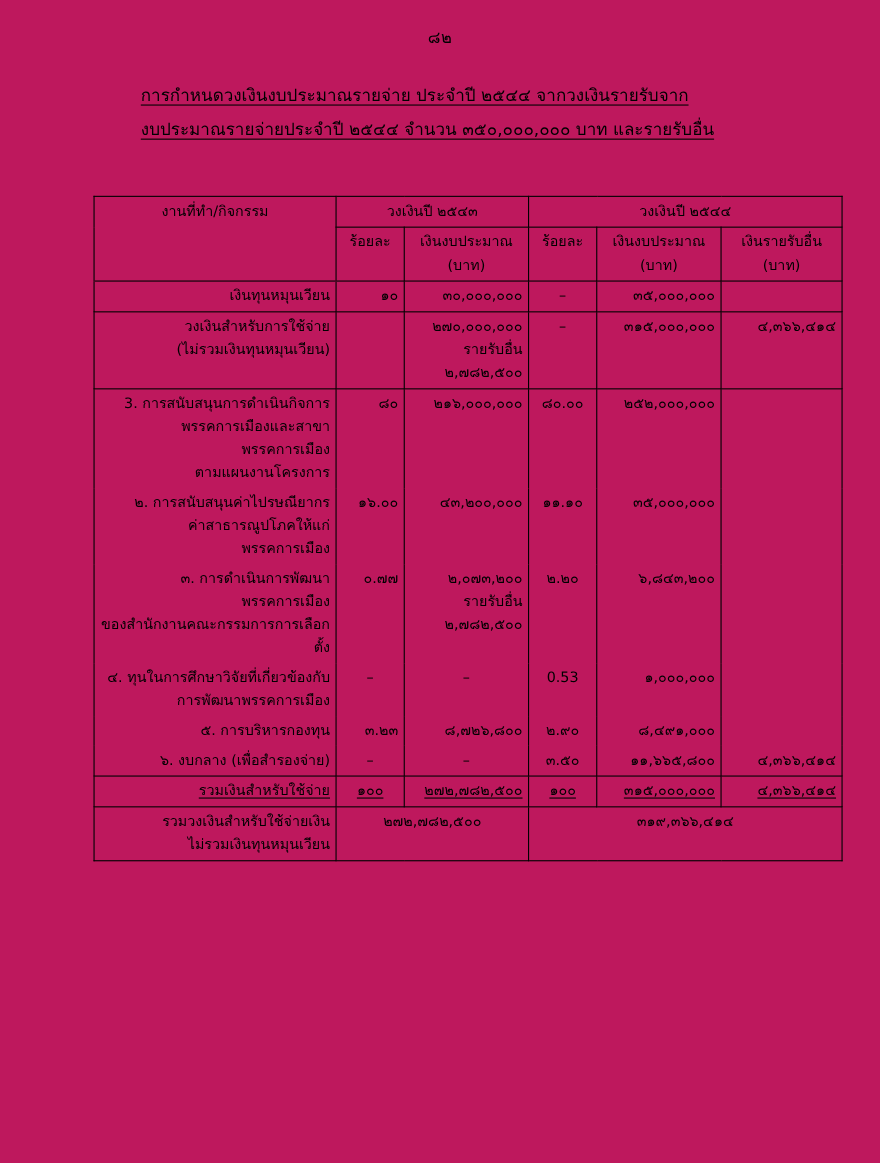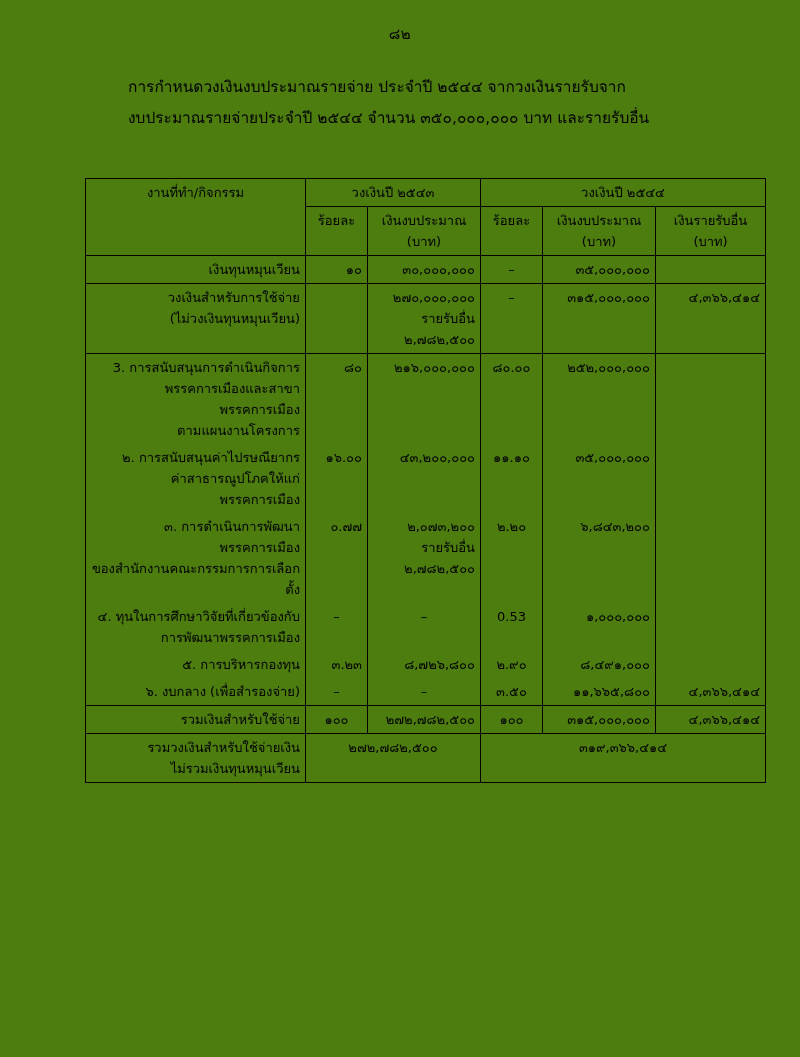--- a/index.html
+++ b/index.html
@@ -13,40 +13,41 @@
     font-family: "DejaVu Sans", "Liberation Sans", sans-serif;
     color: #000;
     position: relative;
     overflow: hidden;
   }
   .page {
     position: absolute;
     left: 0; top: 0;
     width: 800px;
     height: 1057px;
-    background: #4d7c0f;
+    background: #be185d;
   }
   .page-number {
     position: absolute;
     top: 22px;
     left: 0;
     width: 800px;
     text-align: center;
     font-size: 15px;
     letter-spacing: 0.5px;
   }
   .heading {
     position: absolute;
     top: 72px;
     left: 128px;
     width: 600px;
     font-size: 15.5px;
     line-height: 31px;
   }
   .heading .hl {
+    text-decoration: underline;
     text-underline-offset: 3px;
   }
   table.main {
     position: absolute;
     left: 85px;
     top: 178px;
     width: 660px;
     border-collapse: collapse;
     table-layout: fixed;
     font-size: 13px;
@@ -57,20 +58,21 @@
     vertical-align: top;
     font-weight: normal;
     line-height: 21px;
   }
   .c-center { text-align: center; }
   .c-right  { text-align: right; }
   .c-left   { text-align: right; }
   .nb-top    { border-top: none !important; }
   .nb-bottom { border-bottom: none !important; }
   .u {
+    text-decoration: underline;
     text-underline-offset: 2px;
   }
   .sub {
     display: block;
     font-size: 13px;
   }
   .hdr-row td { text-align: center; }
 </style>
 </head>
 <body>
@@ -125,21 +127,21 @@
         <td class="c-right">๑๐</td>
         <td class="c-right">๓๐,๐๐๐,๐๐๐</td>
         <td class="c-center">–</td>
         <td class="c-right">๓๕,๐๐๐,๐๐๐</td>
         <td class="c-right"></td>
       </tr>
 
       <tr>
         <td class="c-left">
           <span>วงเงินสำหรับการใช้จ่าย</span>
-          <span class="sub">(ไม่วงเงินทุนหมุนเวียน)</span>
+          <span class="sub">(ไม่รวมเงินทุนหมุนเวียน)</span>
         </td>
         <td class="c-right"></td>
         <td class="c-right">
           <span>๒๗๐,๐๐๐,๐๐๐</span>
           <span class="sub">รายรับอื่น</span>
           <span class="sub">๒,๗๘๒,๕๐๐</span>
         </td>
         <td class="c-center">–</td>
         <td class="c-right">๓๑๕,๐๐๐,๐๐๐</td>
         <td class="c-right">๔,๓๖๖,๔๑๔</td>

